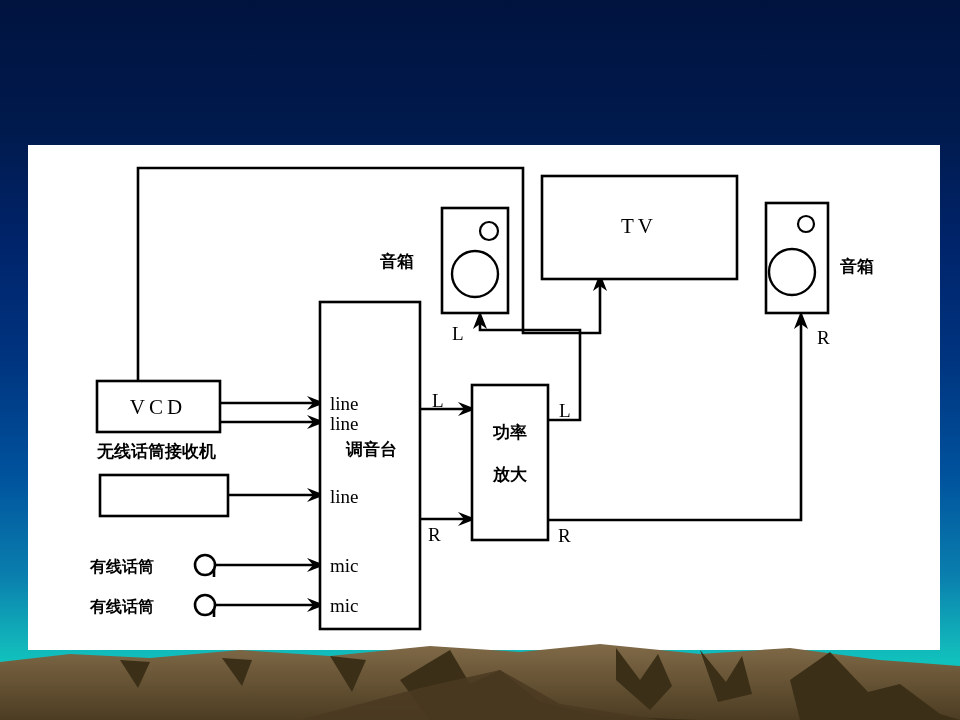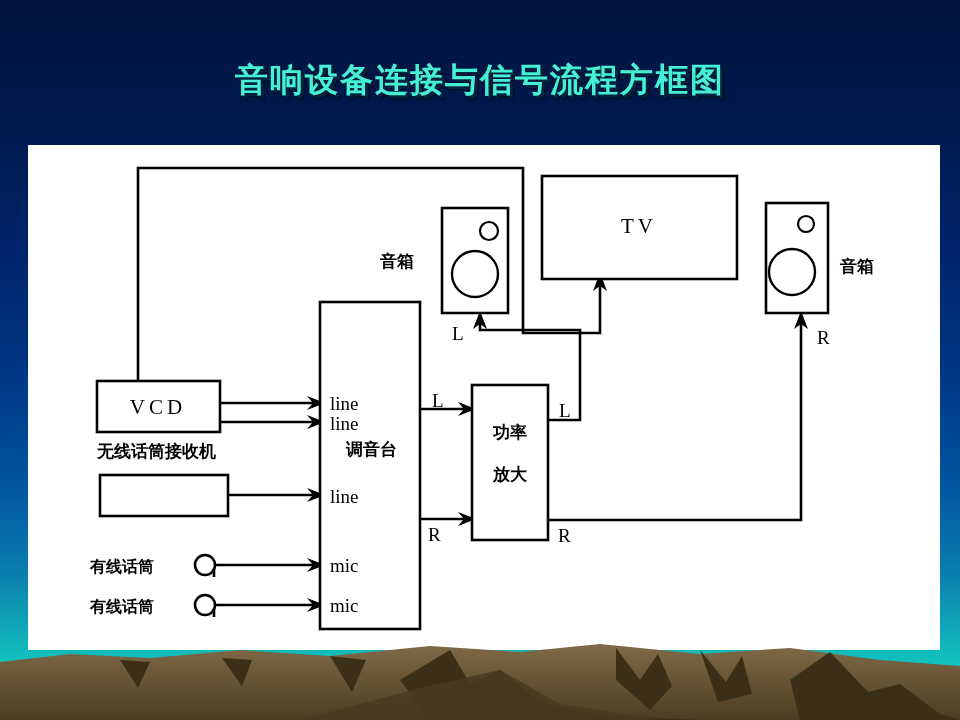--- a/index.html
+++ b/index.html
@@ -38,21 +38,20 @@
   
   .diagram{position:absolute;left:0;top:0;width:912px;height:505px;}
   .dgtext{font-family:"Liberation Serif","DejaVu Serif",serif;fill:#000;}
   .cn{font-family:"DejaVu Sans","Liberation Sans",sans-serif;font-weight:bold;fill:#000;}
 </style>
 </head>
 <body>
 
 <div id="slide">
 
-  <div class="title">音响设备连接与信号流程方框图</div>
 
   <div class="panel">
     <svg class="diagram" viewBox="0 0 912 505">
 
       <g fill="none" stroke="#000" stroke-width="2.6" stroke-linecap="square">
 
         <path d="M110 250 L110 23 L495 23 L495 188 L572 188 L572 140"></path>
         <polygon points="572,128 565,146 572,141 579,146" fill="#000" stroke="none"></polygon>
 
         <path d="M192 258 L285 258"></path>

